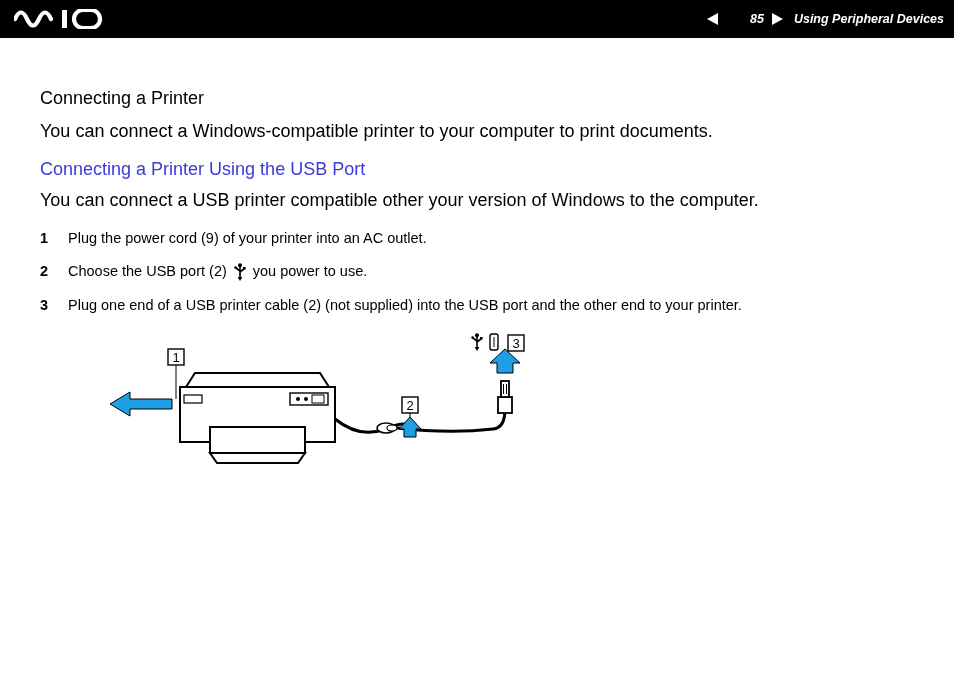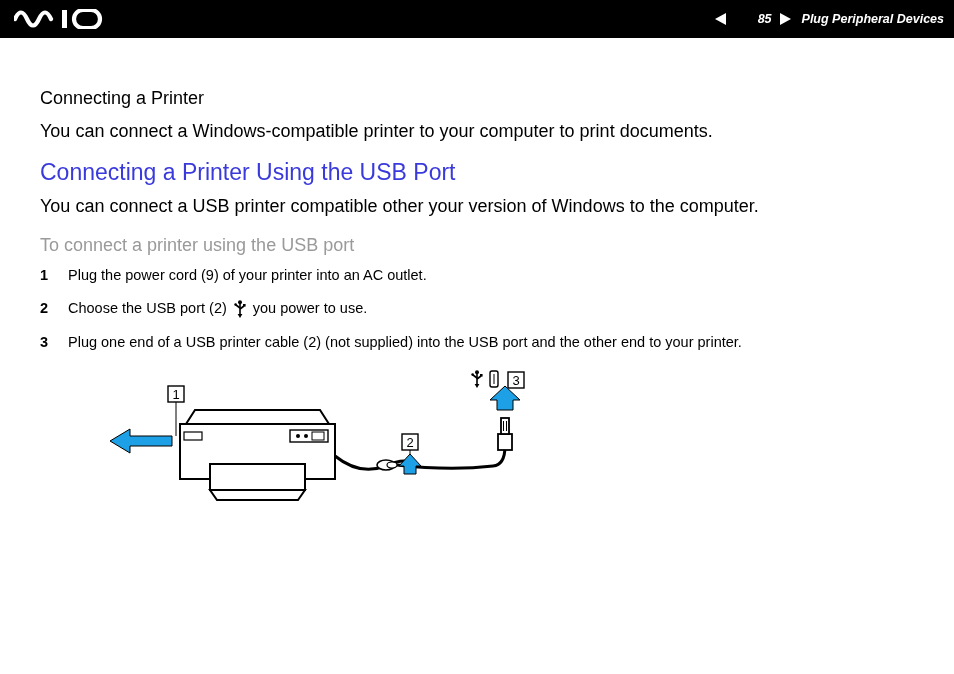--- a/index.html
+++ b/index.html
@@ -52,21 +52,21 @@
     font-weight: normal;
     margin: 0 0 10px 0;
   }
   .body-text {
     font-size: 18px;
     margin: 0 0 16px 0;
     line-height: 1.35;
   }
   h2 {
     color: #3a3adc;
-    font-size: 23px;
+    font-size: 18px;
     font-weight: normal;
     margin: 6px 0 8px 0;
   }
   h3 {
     color: #9a9a9a;
     font-size: 18px;
     font-weight: normal;
     margin: 4px 0 10px 0;
   }
   .step {
@@ -115,32 +115,31 @@
       <svg width="14" height="14" viewBox="0 0 14 14">
           <polygon points="12,1 12,13 1,7" fill="#fff"></polygon>
         </svg>
     </span>
     <span class="page-num">85</span>
     <span class="arrow-btn">
       <svg width="14" height="14" viewBox="0 0 14 14">
           <polygon points="2,1 2,13 13,7" fill="#fff"></polygon>
         </svg>
     </span>
-    <span class="nav-label" style="margin-left:4px;">Plug Peripheral Devices</span>
+    <span class="nav-label" style="margin-left:4px;">Using Peripheral Devices</span>
   </div>
 </div>
 
 <div class="content">
   <h1>Connecting a Printer</h1>
   <p class="body-text">You can connect a Windows-compatible printer to your computer to print documents.</p>
 
   <h2>Connecting a Printer Using the USB Port</h2>
   <p class="body-text">You can connect a USB printer compatible other your version of Windows to the computer.</p>
 
-  <h3>To connect a printer using the USB port</h3>
 
   <div class="step">
     <span class="step-num">1</span>
     <span class="step-text">Plug the power cord (9) of your printer into an AC outlet.</span>
   </div>
 
   <div class="step">
     <span class="step-num">2</span>
     <span class="step-text">
       <span>Choose the USB port (2)</span>

